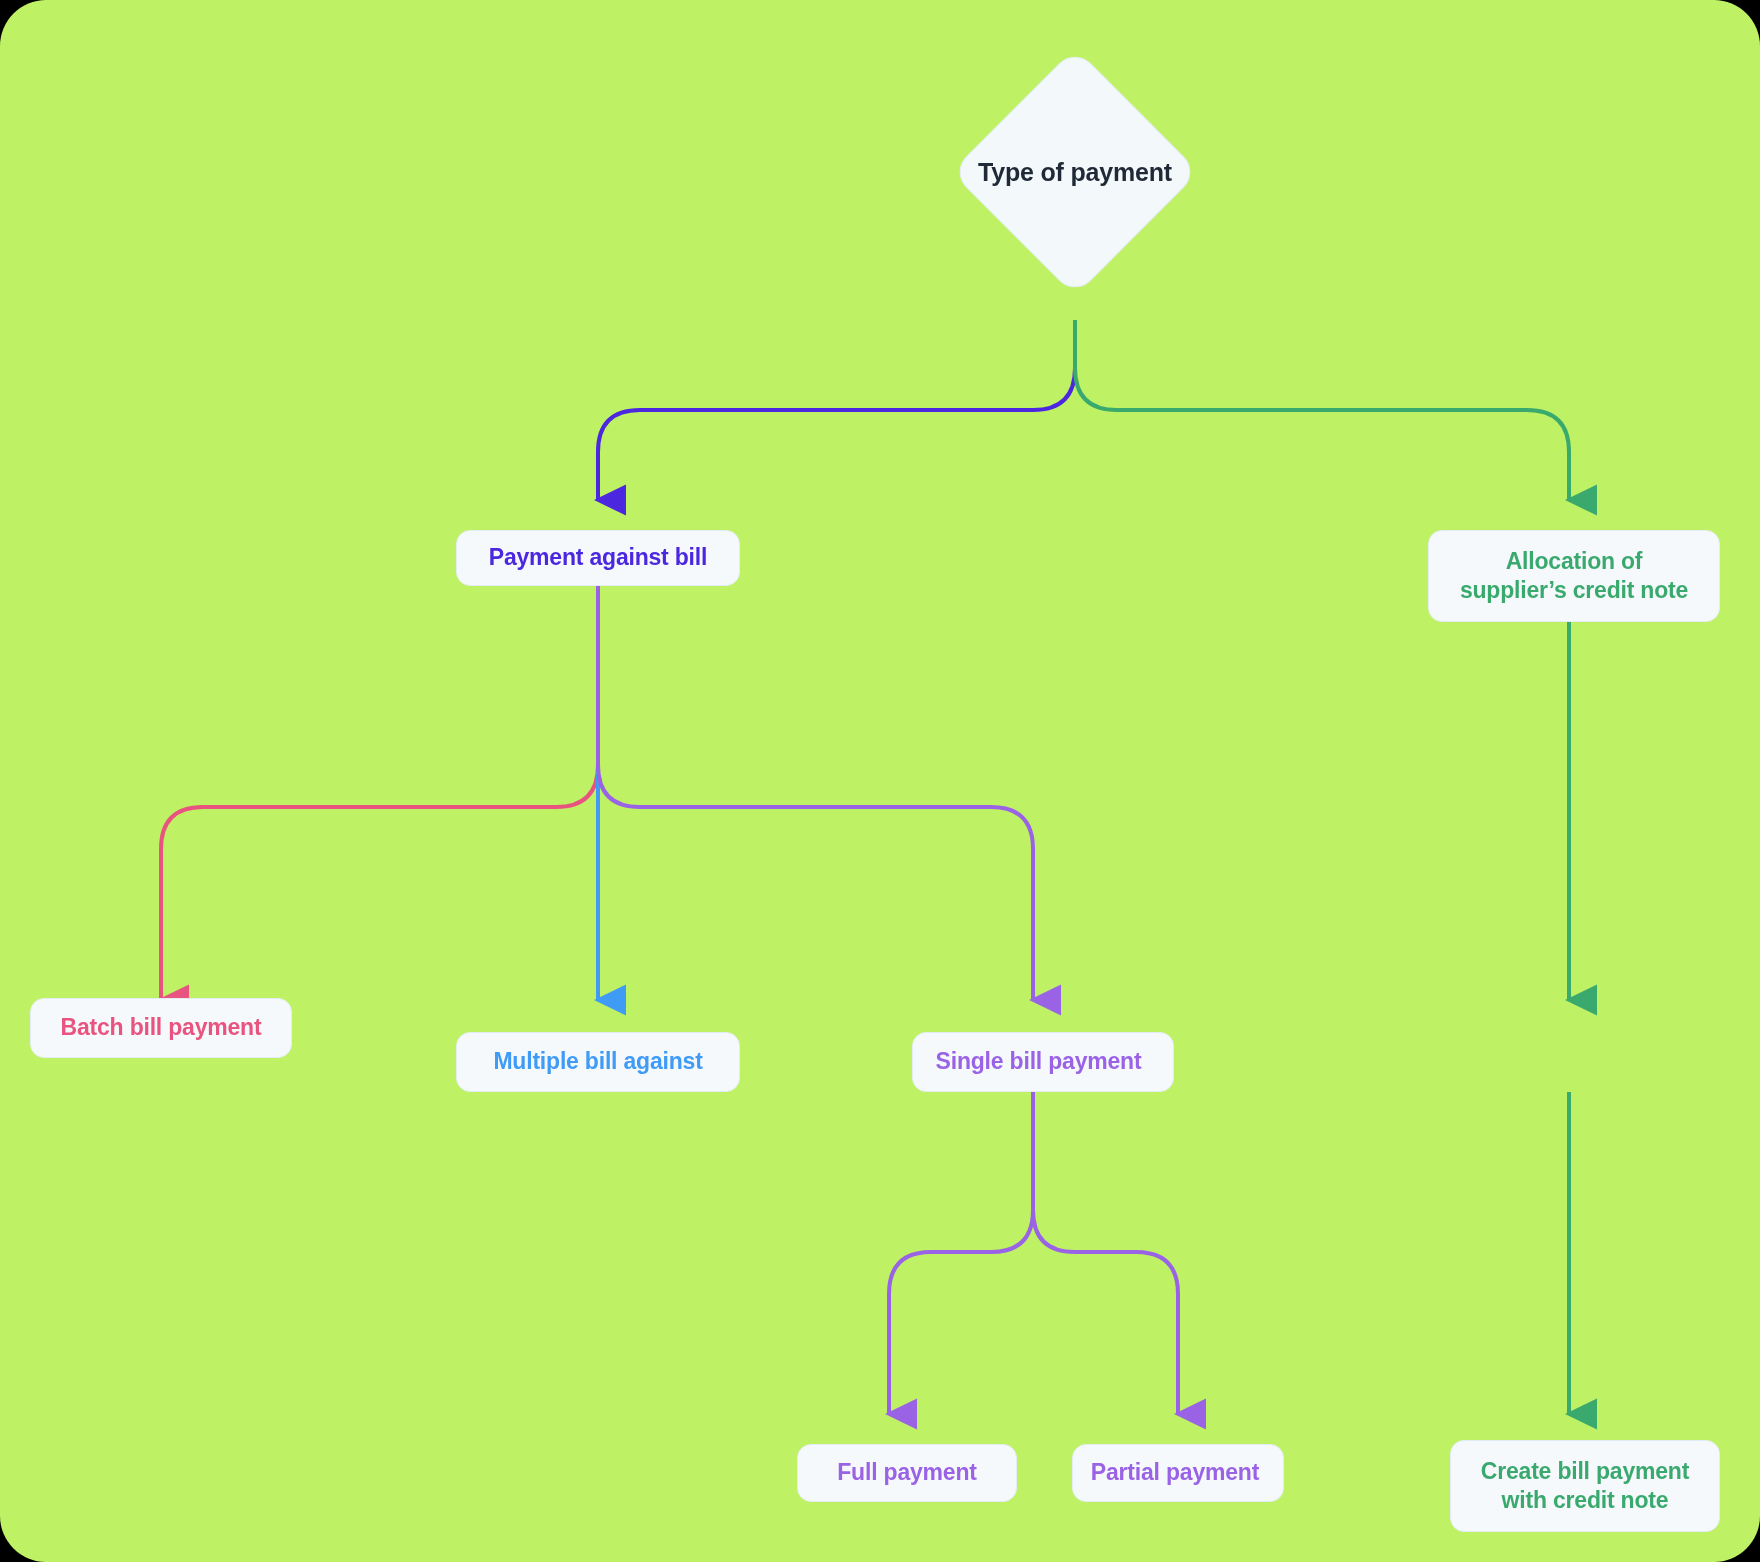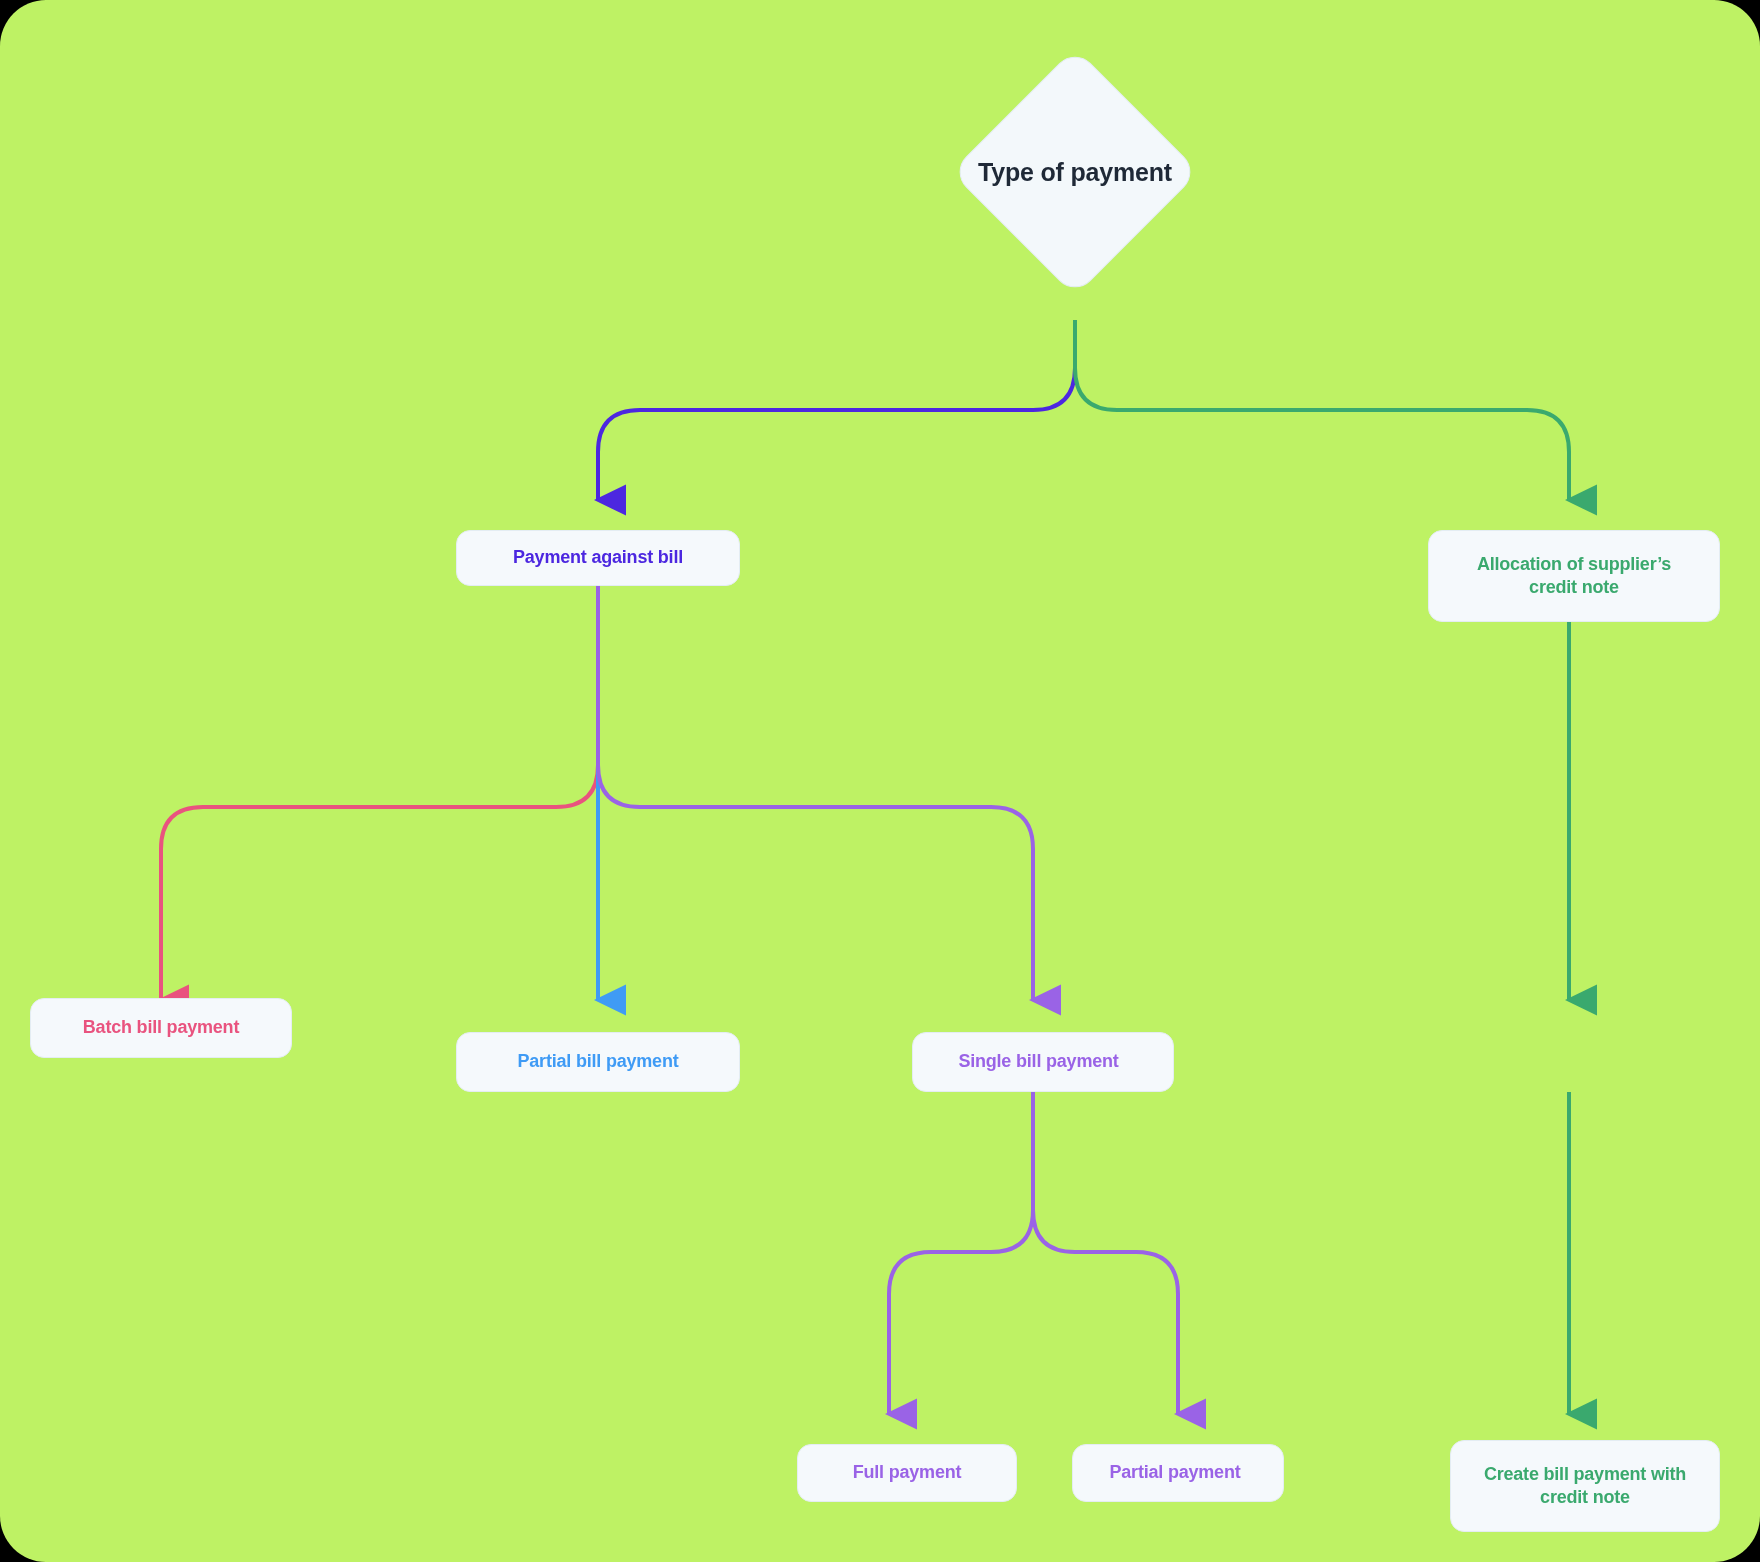--- a/index.html
+++ b/index.html
@@ -33,21 +33,21 @@
     position: absolute;
     box-sizing: border-box;
     background: #f5f9fc;
     border: 1px solid #e4edf3;
     border-radius: 14px;
     display: flex;
     align-items: center;
     justify-content: center;
     text-align: center;
     font-weight: bold;
-    font-size: 18px;
+    font-size: 23px;
     line-height: 1.28;
     letter-spacing: -0.2px;
     padding: 0 22px;
   }
   .decision {
     position: absolute;
     box-sizing: border-box;
     background: #f3f8fb;
     border: 1px solid #e4edf3;
     border-radius: 22px;
@@ -113,21 +113,21 @@
 
   <div class="decision" style="left:987px; top:84px; width:176px; height:176px;"></div>
   <div class="decision-label" style="left:935px; top:152px; width:280px; height:40px;">Type of payment</div>
 
   <div class="node" style="left:456px; top:530px; width:284px; height:56px; color:#4c27e0;">Payment against bill</div>
 
   <div class="node" style="left:1428px; top:530px; width:292px; height:92px; color:#3aa96e;">Allocation of supplier’s credit note</div>
 
   <div class="node" style="left:30px; top:998px; width:262px; height:60px; color:#e9537f;">Batch bill payment</div>
 
-  <div class="node" style="left:456px; top:1032px; width:284px; height:60px; color:#3f9bf5;">Partial bill payment</div>
+  <div class="node" style="left:456px; top:1032px; width:284px; height:60px; color:#3f9bf5;">Multiple bill against</div>
 
   <div class="node" style="left:912px; top:1032px; width:262px; height:60px; color:#9a63e6;padding-left:13px;">Single bill payment</div>
 
 
   <div class="node" style="left:797px; top:1444px; width:220px; height:58px; color:#9a63e6;">Full payment</div>
 
   <div class="node" style="left:1072px; top:1444px; width:212px; height:58px; color:#9a63e6;padding-left:16px;">Partial payment</div>
 
   <div class="node" style="left:1450px; top:1440px; width:270px; height:92px; color:#3aa96e;">Create bill payment with credit note</div>
 

